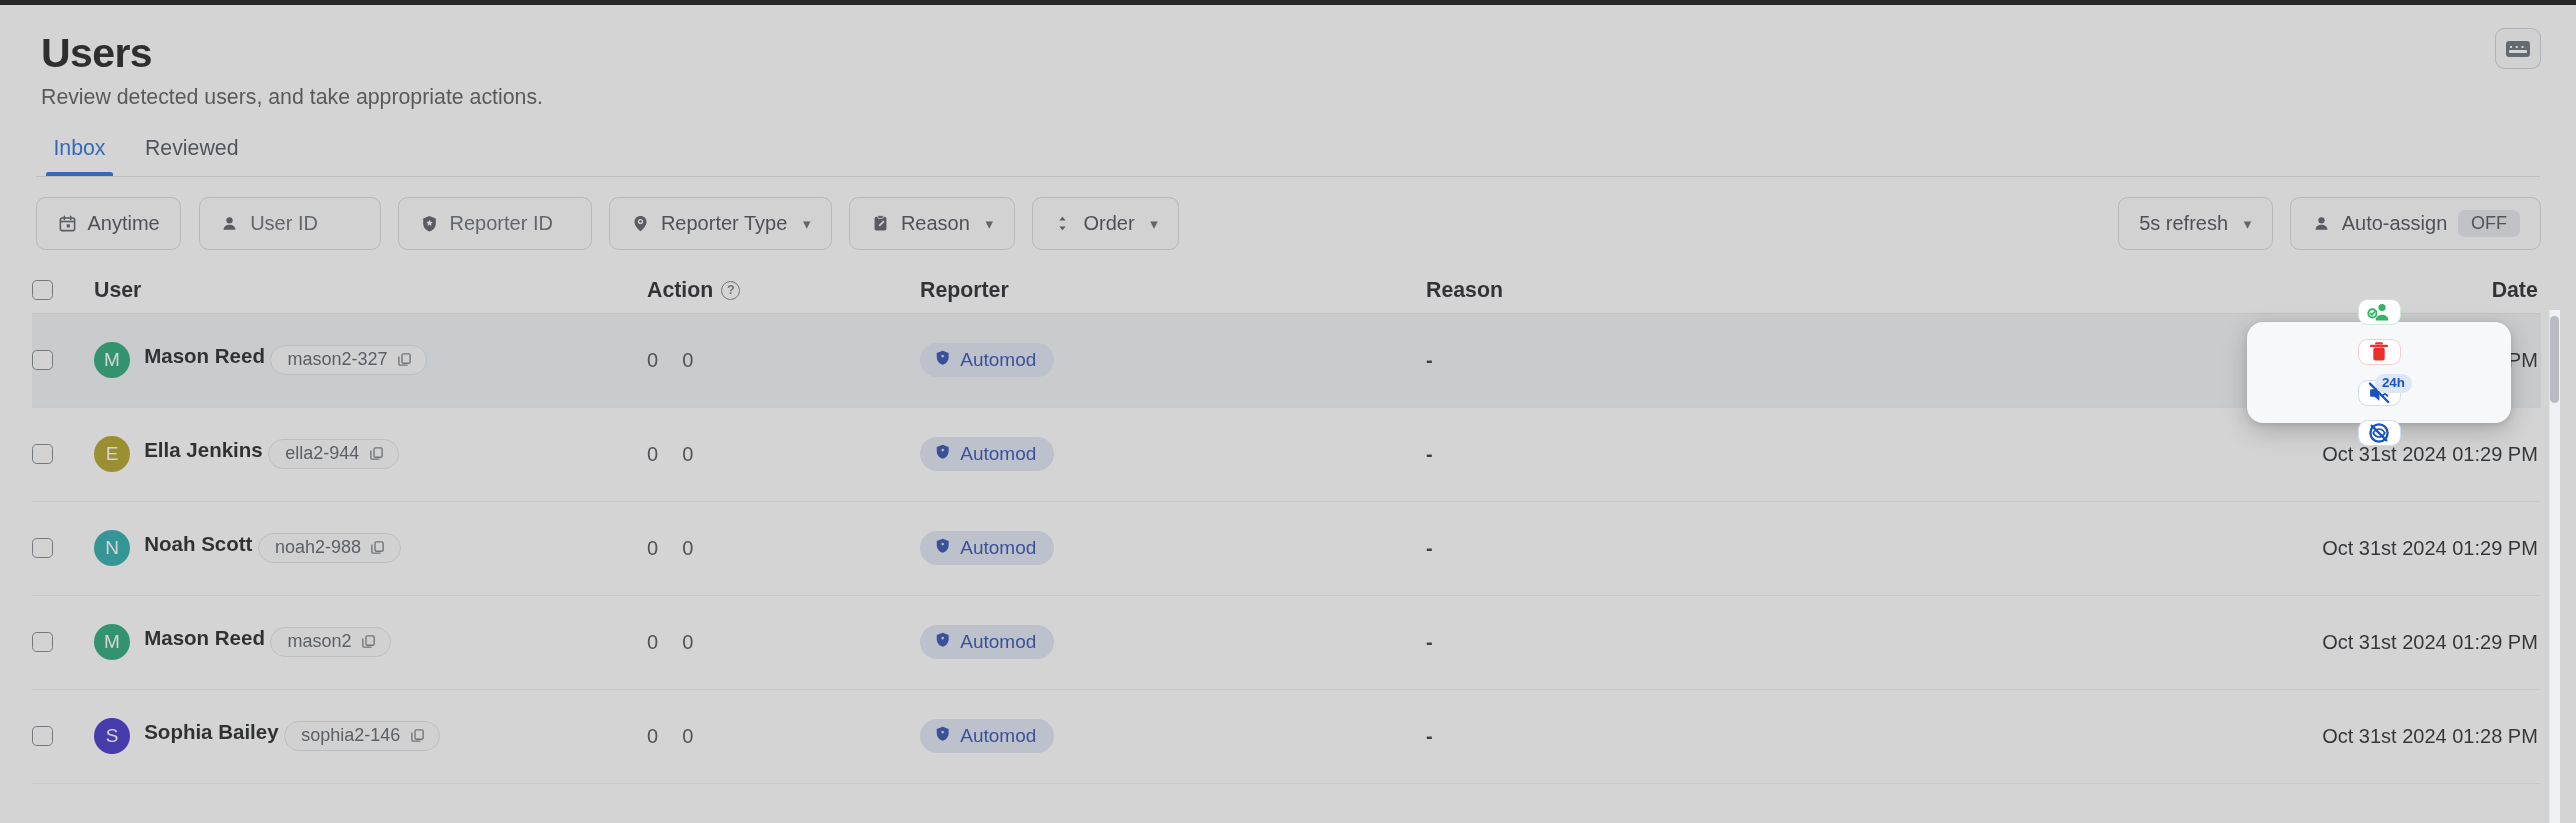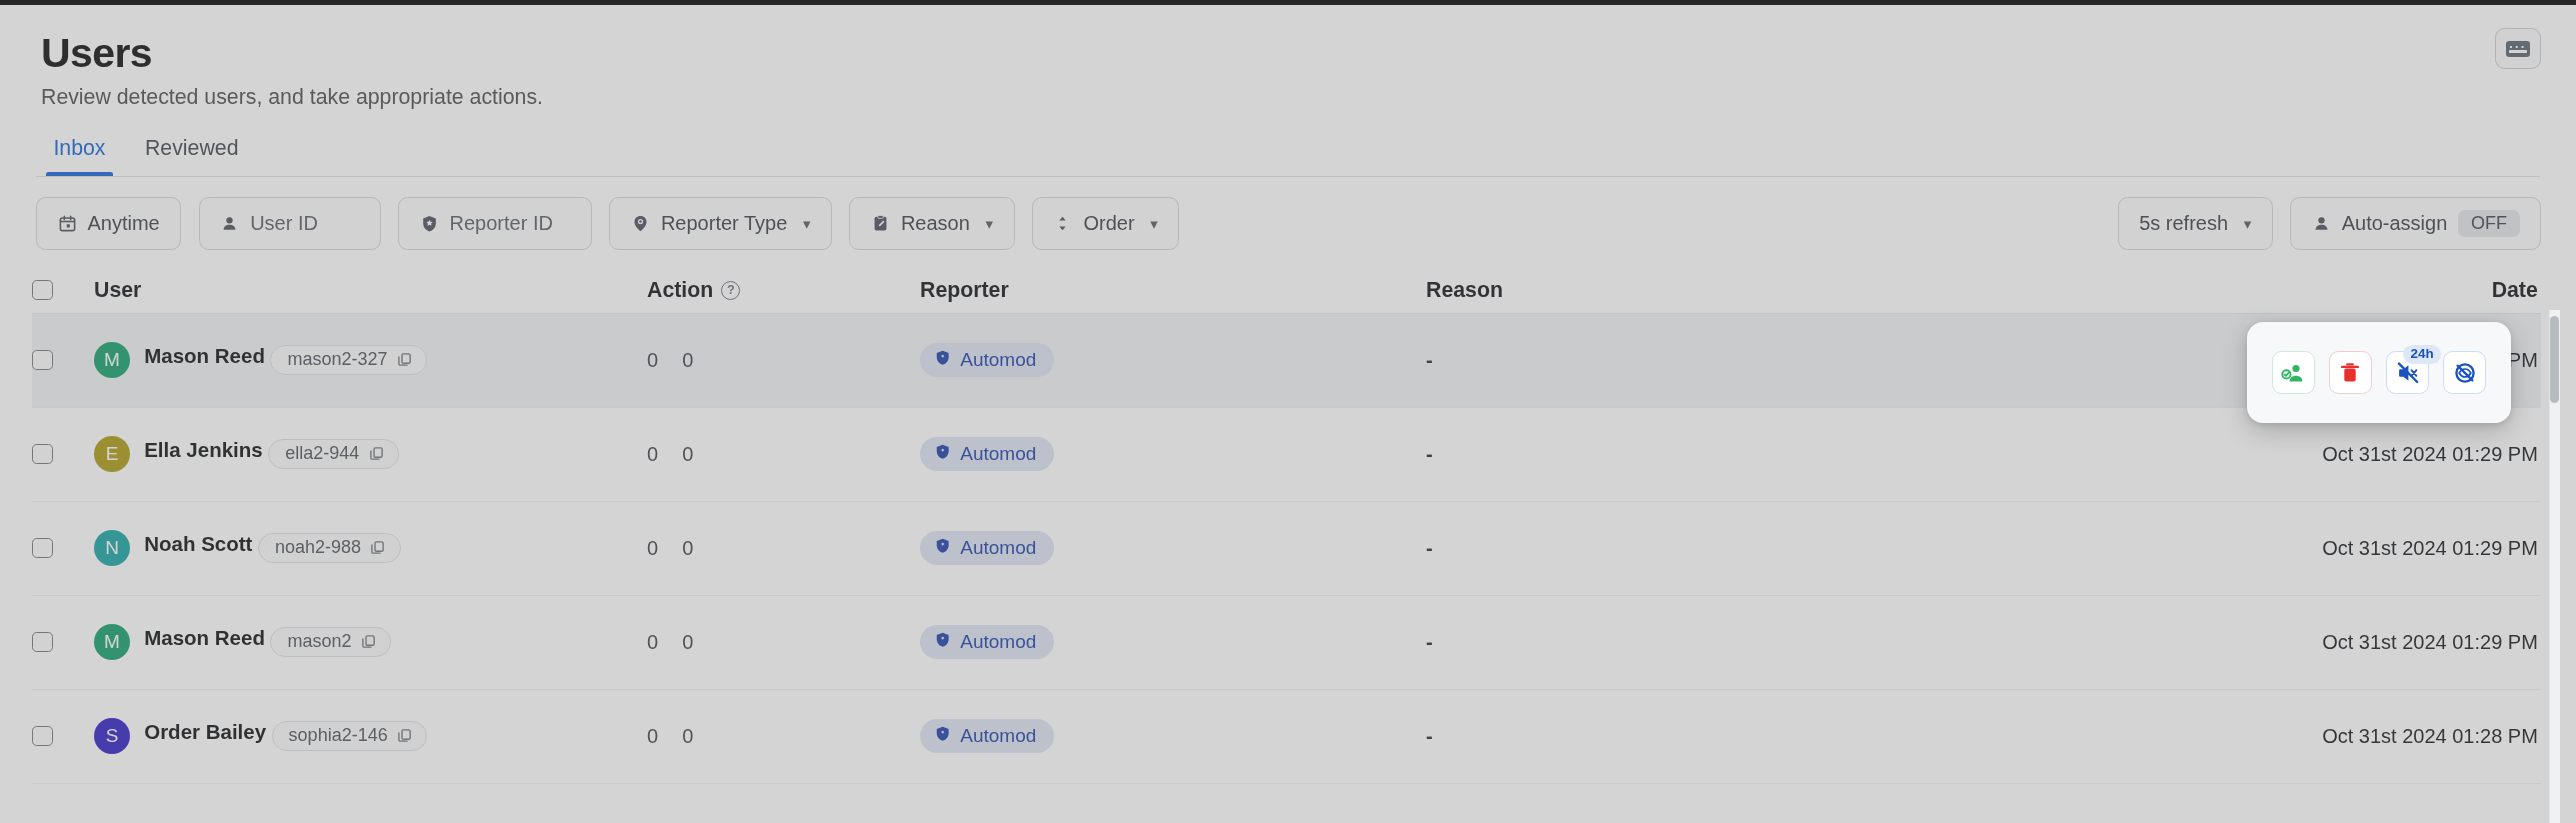--- a/index.html
+++ b/index.html
@@ -272,20 +272,21 @@
     left: 2247px;
     width: 264px;
     height: 101px;
     background: #f7f8f9;
     border-radius: 16px;
     box-shadow: 0 8px 27px rgba(0,0,0,0.20), 0 1.6px 6.3px rgba(0,0,0,0.10);
     display: flex;
     align-items: center;
     justify-content: center;
     gap: 14.2px;
+    flex-direction: column;
   }
 
   .act-btn {
     width: 43px; height: 43px;
     border-radius: 9.5px;
     background: #ffffff;
     display: flex; align-items: center; justify-content: center;
     position: relative;
     cursor: pointer;
   }
@@ -632,21 +633,21 @@
     <div class="trow tbody-row">
       <div class="c-check">
         <span class="checkbox"></span>
       </div>
       <div class="c-user">
         <div class="user-cell">
           <div class="avatar" style="background:#2e1fc4">
               <span>S</span>
             </div>
           <div class="user-text">
-            <div class="user-name">Order Bailey</div>
+            <div class="user-name">Sophia Bailey</div>
             <div class="handle-pill">
               <span>sophia2-146</span>
               <svg class="copy-ico" viewBox="0 0 24 24">
                 <rect x="8" y="3" width="13" height="15" rx="2.2" fill="none" stroke="#6c737b" stroke-width="2.2"></rect>
                 <path d="M16 21H5a2 2 0 0 1-2-2V8" fill="none" stroke="#6c737b" stroke-width="2.2" stroke-linecap="round"></path>
               </svg>
             </div>
           </div>
         </div>
       </div>

